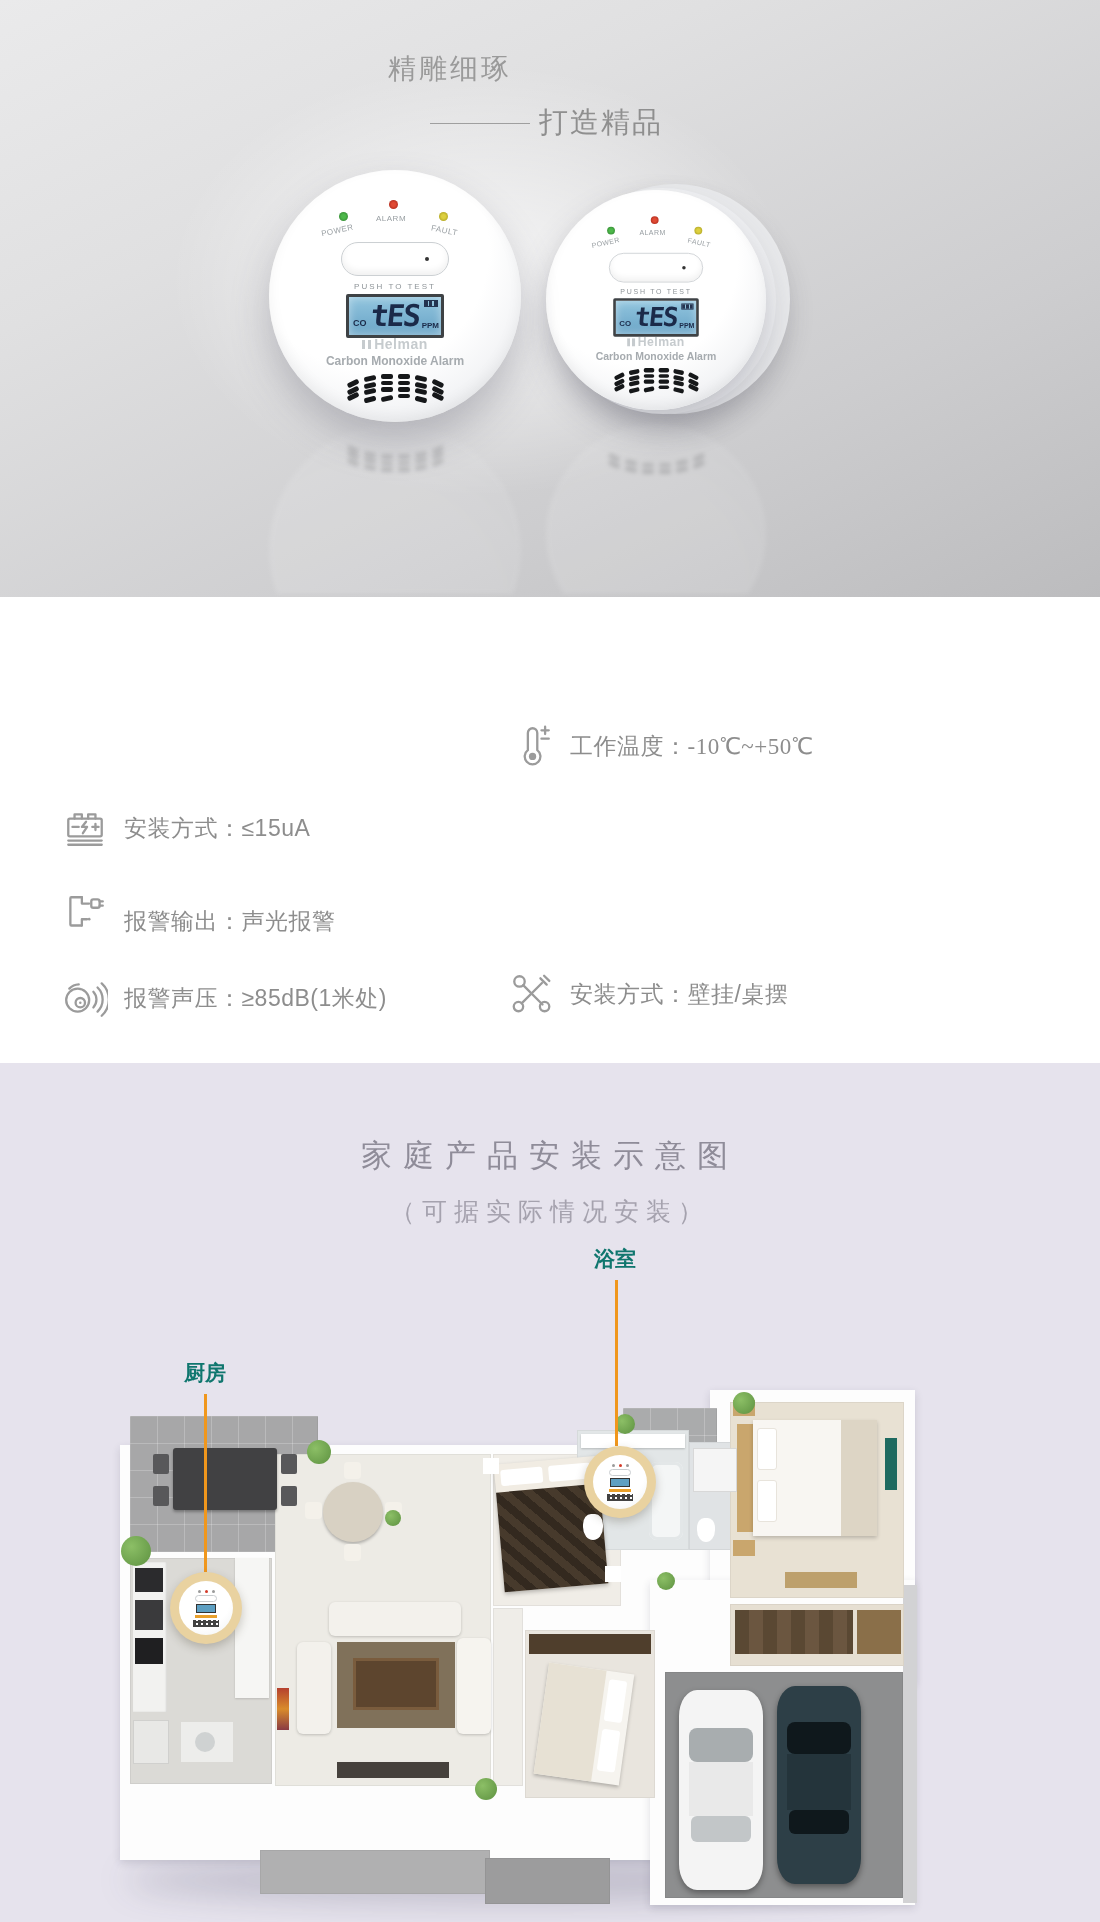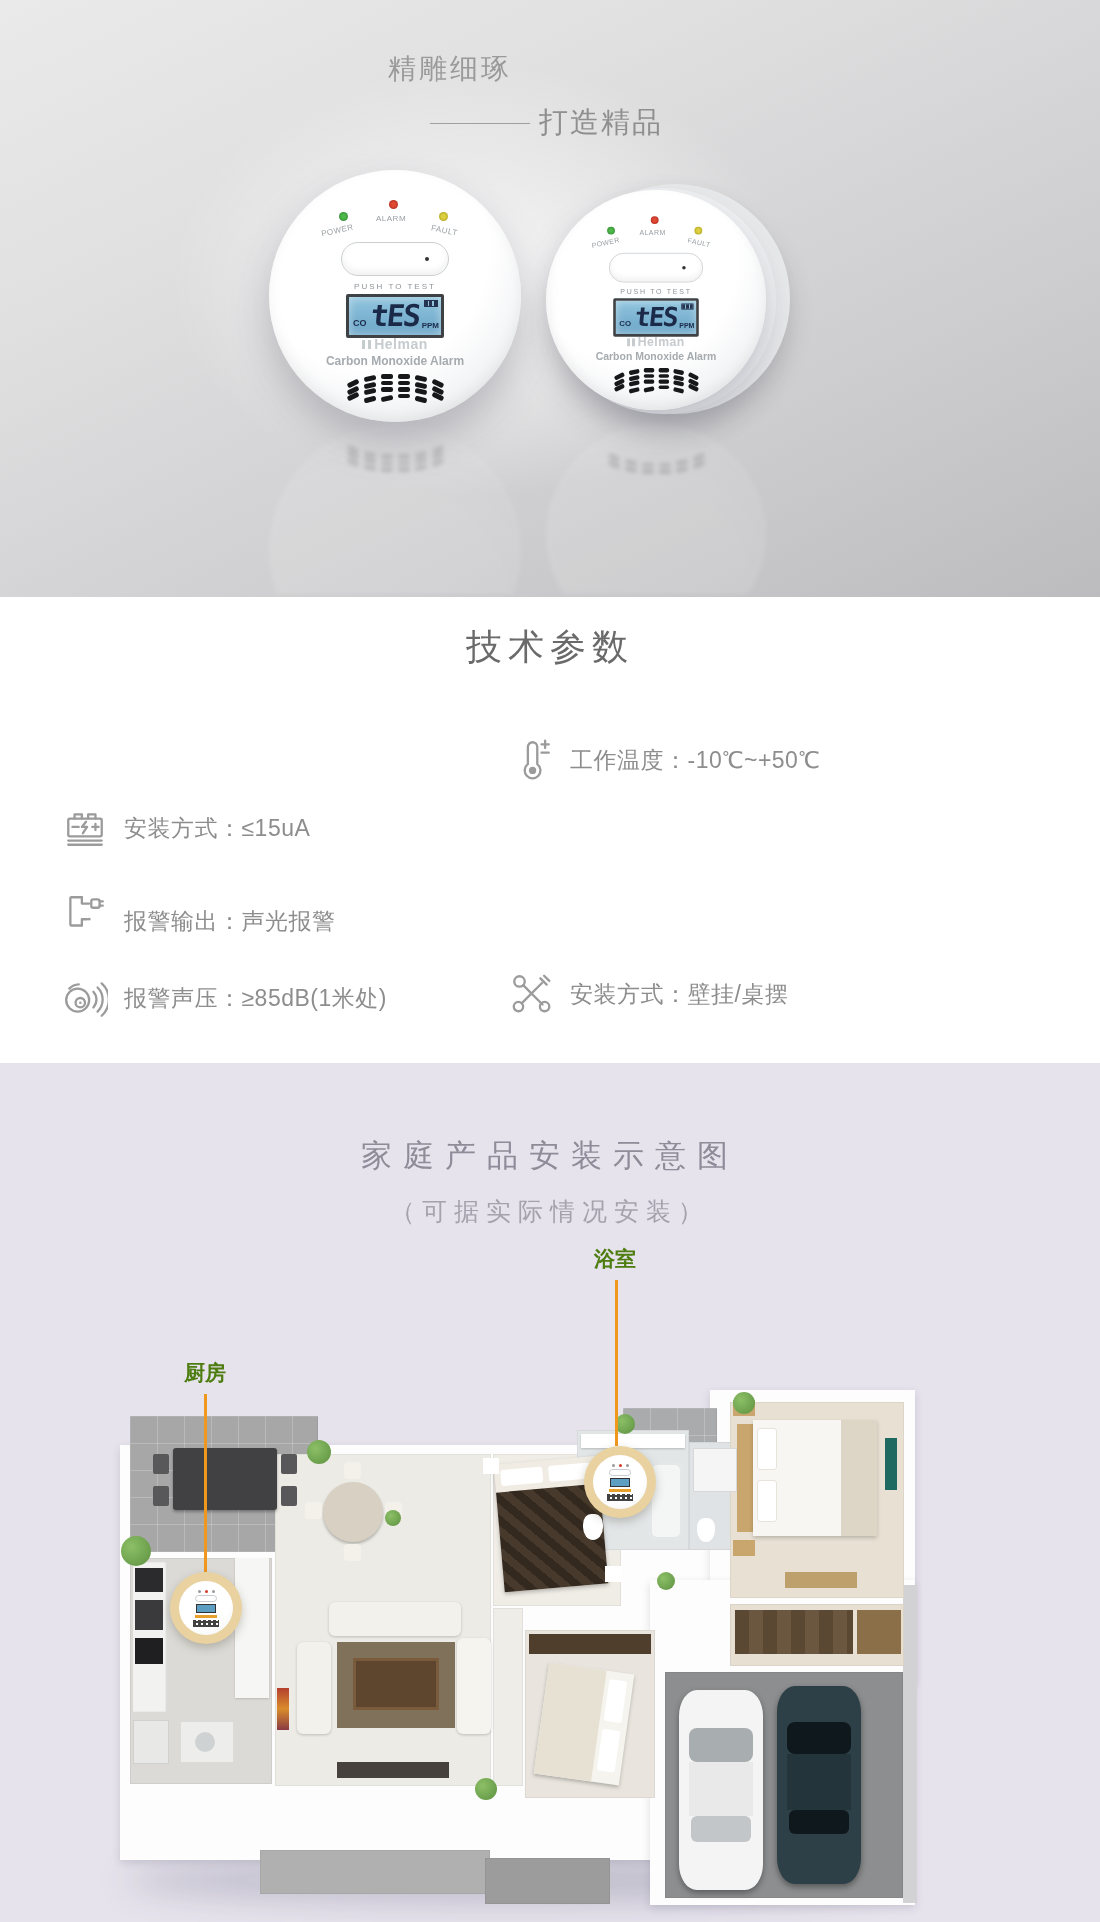--- a/index.html
+++ b/index.html
@@ -68,21 +68,21 @@
   .spec-icon svg{width:46px;height:46px;stroke:#9b9b9b;fill:none;stroke-width:2.2;
     stroke-linecap:round;stroke-linejoin:round;}
   .spec-text{margin-left:16px;font-size:23px;color:#8d8d8d;letter-spacing:.5px;white-space:nowrap;}
 
   
   .install{position:absolute;left:0;top:1063px;width:1100px;height:859px;background:#e6e3ed;}
   .inst-title{position:absolute;left:0;top:72px;width:100%;text-align:center;font-size:31px;
     color:#8f8c99;letter-spacing:11px;}
   .inst-sub{position:absolute;left:0;top:132px;width:100%;text-align:center;font-size:25px;
     color:#a5a2ae;letter-spacing:7px;}
-  .co-label{position:absolute;font-size:21px;font-weight:bold;color:#4d7c0f;z-index:6;}
+  .co-label{position:absolute;font-size:21px;font-weight:bold;color:#0f766e;z-index:6;}
   .co-line{position:absolute;width:3px;background:#f0971d;z-index:5;}
   .callout{position:absolute;width:72px;height:72px;border-radius:50%;background:#e9d2a0;
     box-shadow:0 4px 10px rgba(60,50,30,.25);z-index:6;}
   .mini-device{position:absolute;inset:9px;border-radius:50%;
     background:radial-gradient(circle at 40% 30%,#ffffff 60%,#eef0f1 100%);padding-top:9px;}
   .m-leds{display:flex;justify-content:center;gap:4px;}
   .m-leds i{width:3px;height:3px;border-radius:50%;background:#9a9a9a;}
   .m-leds i.r{background:#d43b2a;}
   .m-btn{width:40%;height:7px;margin:2px auto 0;border:1px solid #c9cdd0;border-radius:8px;background:#fff;}
   .m-lcd{width:38%;height:9px;margin:2px auto 0;background:#5d9fc2;border:1px solid #333;}
@@ -274,21 +274,20 @@
               <span></span>
               <span></span>
               <span></span>
             </div>
           </div>
       </div>
     </div>
   </div>
 
   <div class="specs">
-    <div class="specs-title">技术参数</div>
 
 
     <div class="spec" style="left:62px;top:208px;">
       <span class="spec-icon">
         <svg viewBox="0 0 44 44">
             <rect x="6" y="13" width="32" height="17" rx="1.5"></rect>
             <path d="M12 13 V9 h7 v4 M25 13 V9 h7 v4"></path>
             <path d="M10 21 h6"></path>
             <path d="M23 16 l-4 5 h5 l-4 6"></path>
             <path d="M29 21 h6 M32 18 v6"></path>
@@ -320,21 +319,21 @@
             <circle cx="17.5" cy="26.5" r="1.2" fill="#9b9b9b" stroke="none"></circle>
             <path d="M7 13 a14 14 0 0 1 9 -4"></path>
             <path d="M30 16 a11 11 0 0 1 0 15"></path>
             <path d="M34 12 a16 16 0 0 1 0 23"></path>
             <path d="M38 8 a21 21 0 0 1 0 31"></path>
           </svg>
       </span>
       <span class="spec-text"><span>报警声压：</span><span>≥85dB(1米处)</span></span>
     </div>
 
-    <div class="spec" style="left:508px;top:140px;">
+    <div class="spec" style="left:508px;top:126px;font-family:Liberation Serif, serif;">
       <span class="spec-icon">
         <svg viewBox="0 0 44 44">
             <path d="M19 9.5 a4.5 4.5 0 0 1 9 0 V26 a7.5 7.5 0 1 1 -9 0 Z"></path>
             <circle cx="23.5" cy="32" r="3.5" fill="#9b9b9b" stroke="none"></circle>
             <path d="M32 7 h7 M35.5 3.5 v7"></path>
             <path d="M32 15 h7"></path>
           </svg>
       </span>
       <span class="spec-text"><span>工作温度：</span><span>-10℃~+50℃</span></span>
     </div>

